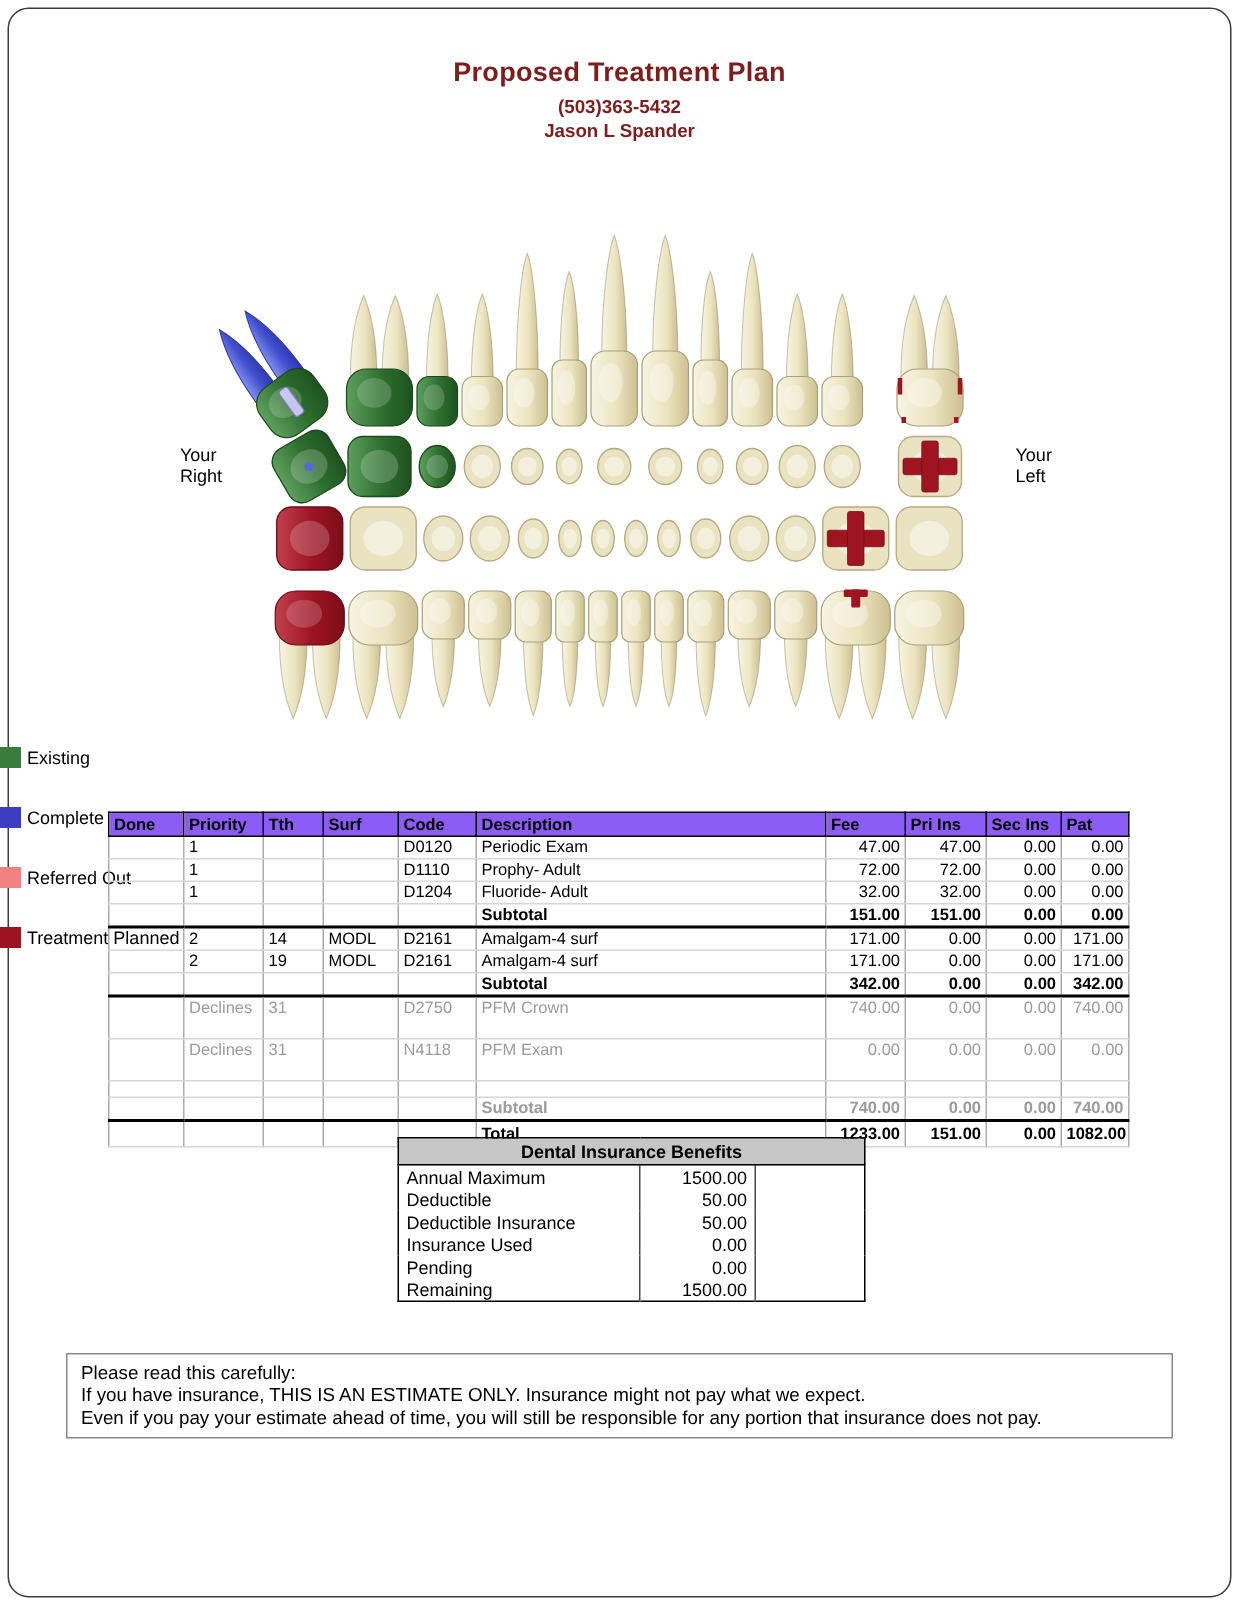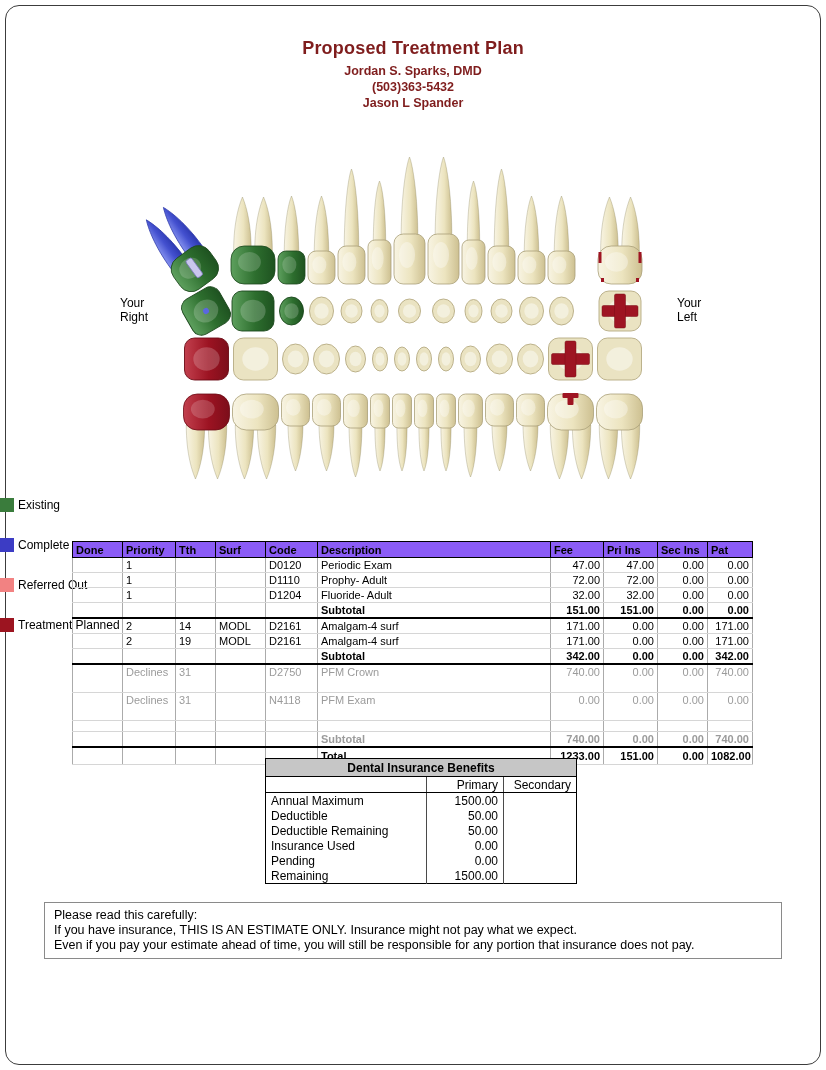--- a/index.html
+++ b/index.html
@@ -46,21 +46,20 @@
     padding:5px 9px;font-size:12.5px;line-height:15px;color:#000;}
 </style>
 </head>
 <body>
 
 <div class="page-border"></div>
 
 <div class="hdr">
   <div class="title">Proposed Treatment Plan</div>
   <div class="sub">
-    <div>Jordan S. Sparks, DMD</div>
     <div>(503)363-5432</div>
     <div>Jason L Spander</div>
   </div>
 </div>
 
 <svg id="tooth-chart" width="640" height="352" viewBox="0 0 640 352">
   <defs>
     <linearGradient id="gIvory" x1="0" y1="0" x2="1" y2="0">
       <stop offset="0" stop-color="#f8f4e3"></stop>
         <stop offset=".55" stop-color="#ece4bf"></stop>
@@ -547,39 +546,34 @@
         <td class="num">1082.00</td>
       </tr>
     </tbody>
 </table>
 
 <table class="ins">
   <tbody>
     <tr class="ins-title">
       <td colspan="3">Dental Insurance Benefits</td>
     </tr>
-    <tr class="ins-head">
-      <td class="c1"></td>
-      <td class="c2">Primary</td>
-      <td class="c3">Secondary</td>
-    </tr>
   </tbody>
   <tbody id="ins-body">
       <tr>
         <td class="c1">Annual Maximum</td>
         <td class="c2">1500.00</td>
         <td class="c3"></td>
       </tr>
       <tr>
         <td class="c1">Deductible</td>
         <td class="c2">50.00</td>
         <td class="c3"></td>
       </tr>
       <tr>
-        <td class="c1">Deductible Remaining</td>
+        <td class="c1">Deductible Insurance</td>
         <td class="c2">50.00</td>
         <td class="c3"></td>
       </tr>
       <tr>
         <td class="c1">Insurance Used</td>
         <td class="c2">0.00</td>
         <td class="c3"></td>
       </tr>
       <tr>
         <td class="c1">Pending</td>

